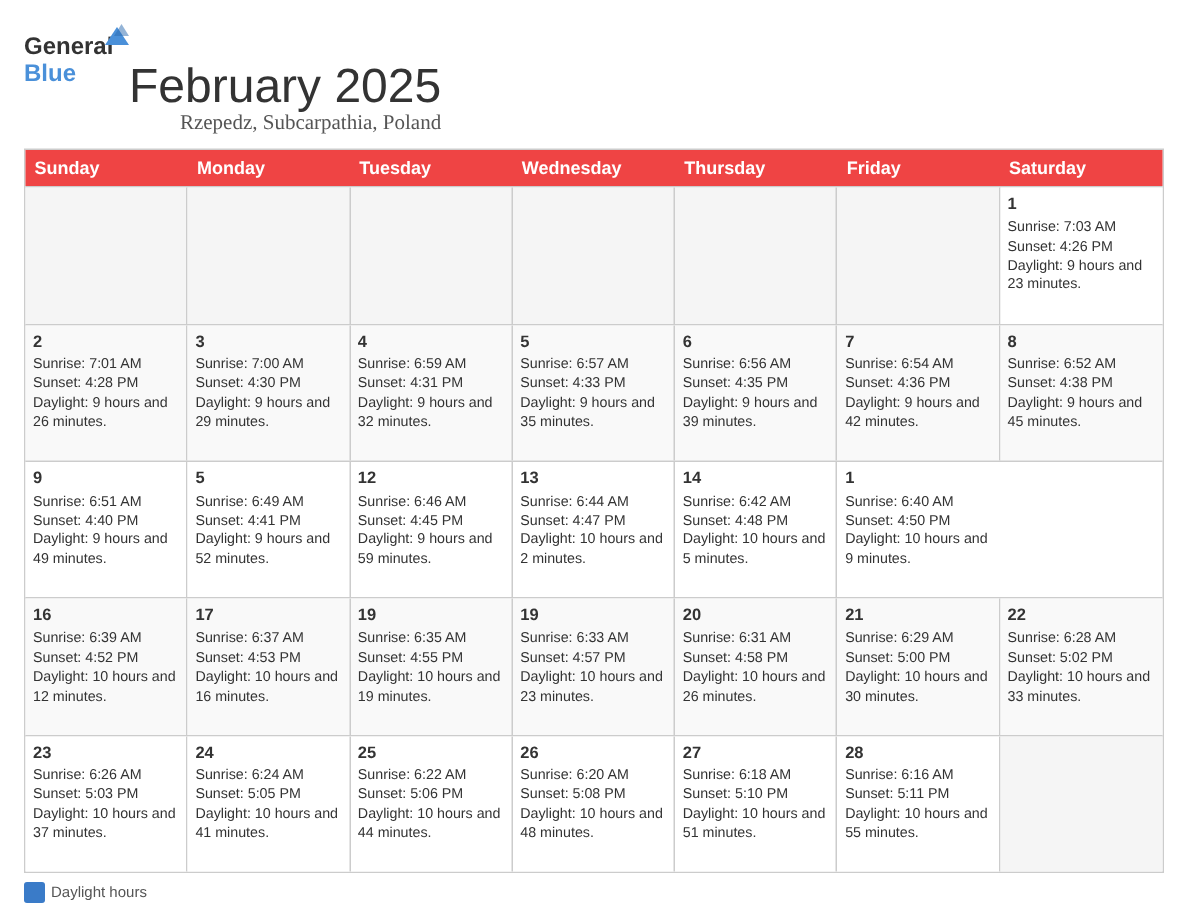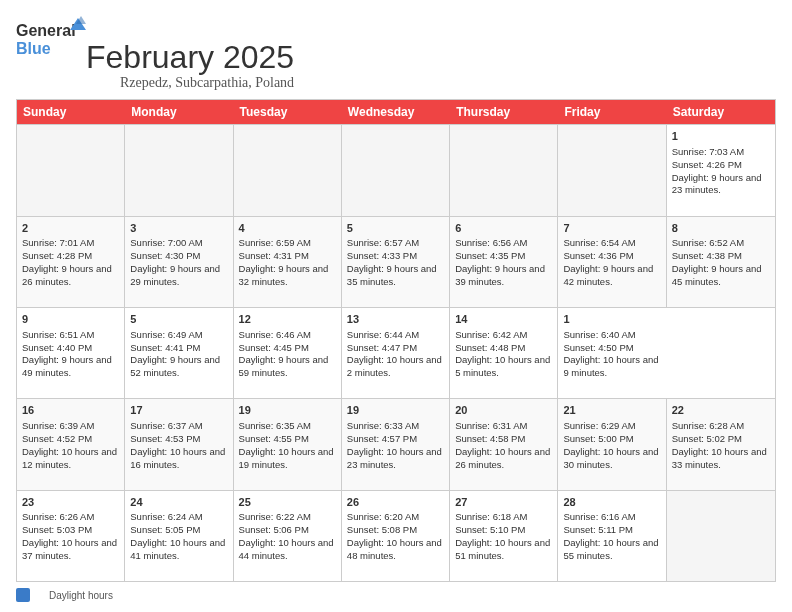--- a/index.html
+++ b/index.html
@@ -91,21 +91,21 @@
       font-weight: bold;
       display: block;
       margin-bottom: 2px;
     }
     .cal-row:nth-child(even) .cal-cell:not(.empty) {
       background: #f9f9f9;
     }
     .legend {
       display: flex;
       align-items: center;
-      gap: 19px;
+      gap: 4px;
       margin-top: 6px;
       font-size: 10px;
       color: #555;
     }
     .legend-box {
       width: 14px;
       height: 14px;
       background: #3a7bc8;
       border-radius: 2px;
     }

